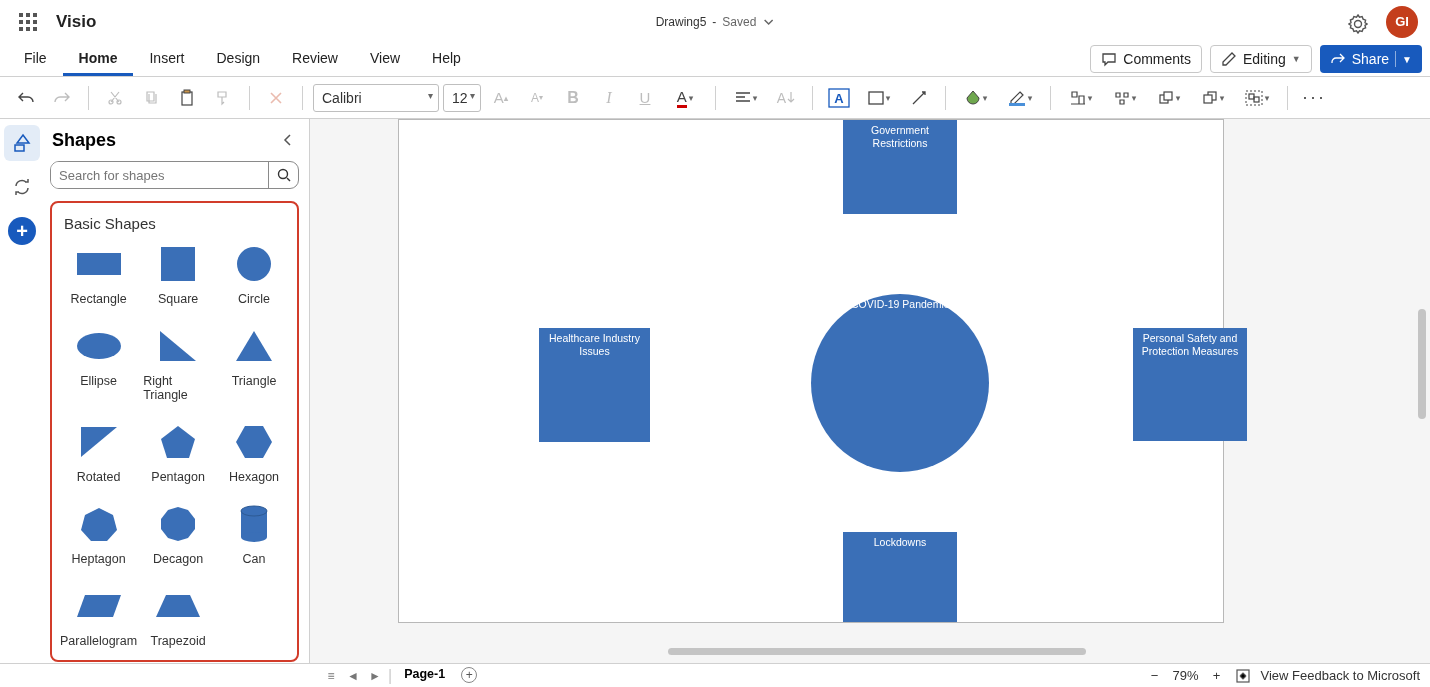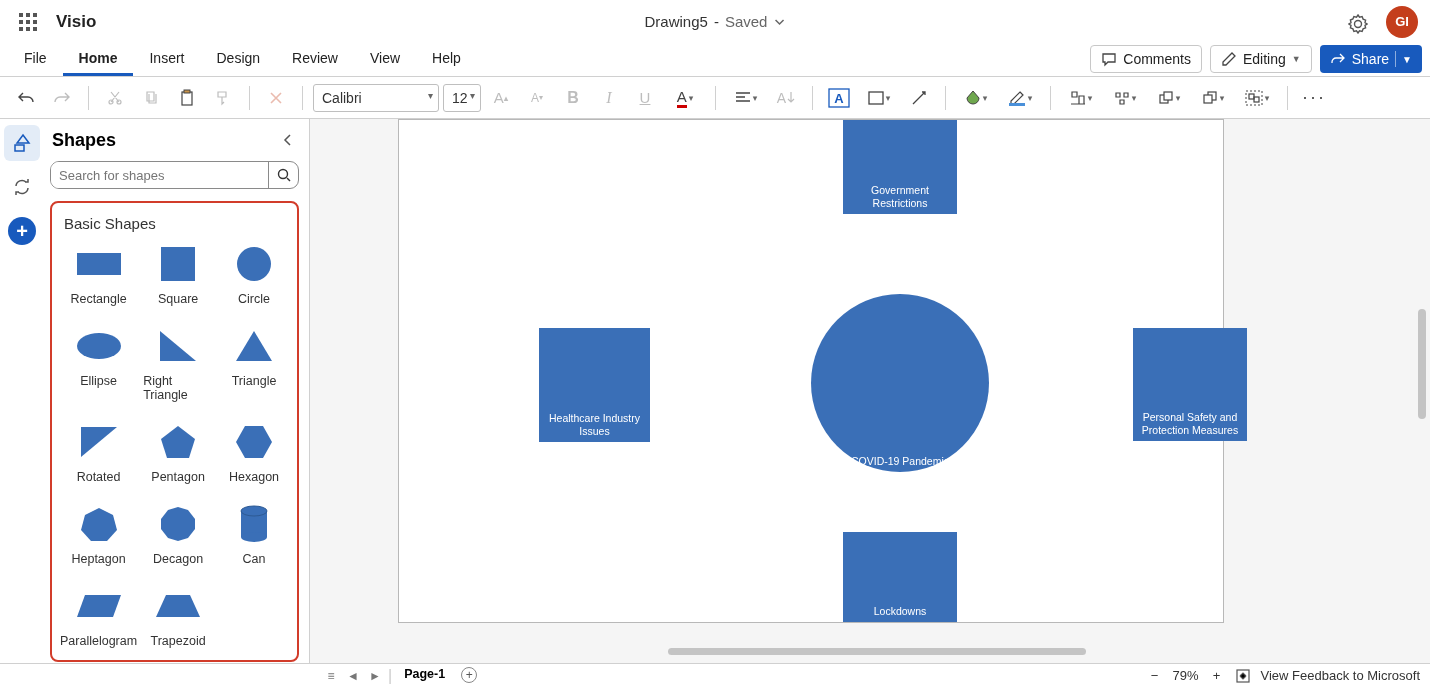--- a/index.html
+++ b/index.html
@@ -2,21 +2,21 @@
 <html><head>
 <meta charset="utf-8">
 <style>
   * { box-sizing: border-box; margin: 0; padding: 0; font-family: "Segoe UI", Arial, sans-serif; }
   html, body { width: 1430px; height: 687px; overflow: hidden; background: #fff; }
 
   
   .titlebar { height: 43px; display: flex; align-items: center; padding: 0 12px; background: #fff; position: relative; }
   .app-launcher { width: 32px; height: 32px; display: flex; align-items: center; justify-content: center; margin-right: 12px; }
   .app-name { font-size: 17px; font-weight: 600; color: #222; }
-  .doc-title-wrap { position: absolute; left: 50%; transform: translateX(-50%); display: flex; align-items: center; gap: 6px; font-size: 15px; color: #333; }
+  .doc-title-wrap { position: absolute; left: 50%; transform: translateX(-50%); display: flex; align-items: center; gap: 6px; font-size: 12px; color: #333; }
   .doc-title-wrap .saved { color: #666; }
   .chevron-down { width: 12px; height: 12px; }
   .title-right { margin-left: auto; display: flex; align-items: flex-end; gap: 18px; }
   .gear { width: 20px; height: 20px; }
   .avatar { width: 32px; height: 32px; border-radius: 50%; background: #c43e1c; color: #fff; display: flex; align-items: center; justify-content: center; font-size: 13px; font-weight: 600; }
 
   
   .ribbon-tabs { height: 34px; display: flex; align-items: flex-end; padding: 0 8px; gap: 0; border-bottom: 1px solid #d0d0d0; position: relative; background:#fff;}
   .tab { padding: 0 16px; height: 34px; display: flex; align-items: center; font-size: 14px; color: #222; cursor: pointer; border-bottom: 3px solid transparent; }
   .tab.active { font-weight: 600; border-bottom: 3px solid #185abd; }
@@ -57,21 +57,21 @@
   .stencil-box{ border:2px solid #d23c2a; border-radius:8px; padding:12px 8px; }
   .stencil-title{ font-size:15px; color:#333; padding:0 4px 12px 4px;}
   .shape-grid{ display:grid; grid-template-columns: repeat(3, 1fr); row-gap: 20px; column-gap: 6px; }
   .shape-cell{ display:flex; flex-direction:column; align-items:center; gap:8px; font-size:12.5px; color:#333; cursor:grab;}
   .shape-svg-wrap{ width:48px; height:40px; display:flex; align-items:center; justify-content:center;}
   .shape-cell svg{ }
 
   
   .canvas-area{ flex:1; background:#f5f5f5; position:relative; overflow:hidden;}
   .page{ position:absolute; left:88px; top:0; width:826px; height:504px; background:#fff; border:1px solid #b8b8b8;}
-  .shape-on-page{ position:absolute; background:#3a6fb7; color:#fff; font-size:10.5px; display:flex; align-items:flex-end; justify-content:center; text-align:center; padding:4px; line-height:1.25;}
+  .shape-on-page{ position:absolute; background:#3a6fb7; color:#fff; font-size:10.5px; display:flex; align-items:flex-start; justify-content:center; text-align:center; padding:4px; line-height:1.25;}
   .circle-shape{ border-radius:50%; }
   .hscroll{ position:absolute; left:358px; bottom:8px; width:418px; height:7px; background:#c4c4c4; border-radius:4px;}
   .vscroll{ position:absolute; right:4px; top:190px; width:8px; height:110px; background:#c4c4c4; border-radius:4px;}
 
   
   .pagebar{ height:24px; border-top:1px solid #d0d0d0; display:flex; align-items:center; padding:0 8px; gap:8px; background:#fff; position:relative;}
   .pagebar .navset{display:flex; gap:4px; margin-left:314px;}
   .pagebar .pnav{ width:18px; height:18px; display:flex; align-items:center; justify-content:center; color:#777; font-size:12px;}
   .pagebar .ptab{ font-size:12.5px; font-weight:600; padding:0 8px;}
   .pagebar .addpg{ width:16px; height:16px; border:1px solid #888; border-radius:50%; display:flex; align-items:center; justify-content:center; font-size:12px; color:#555; margin-left:4px;}

